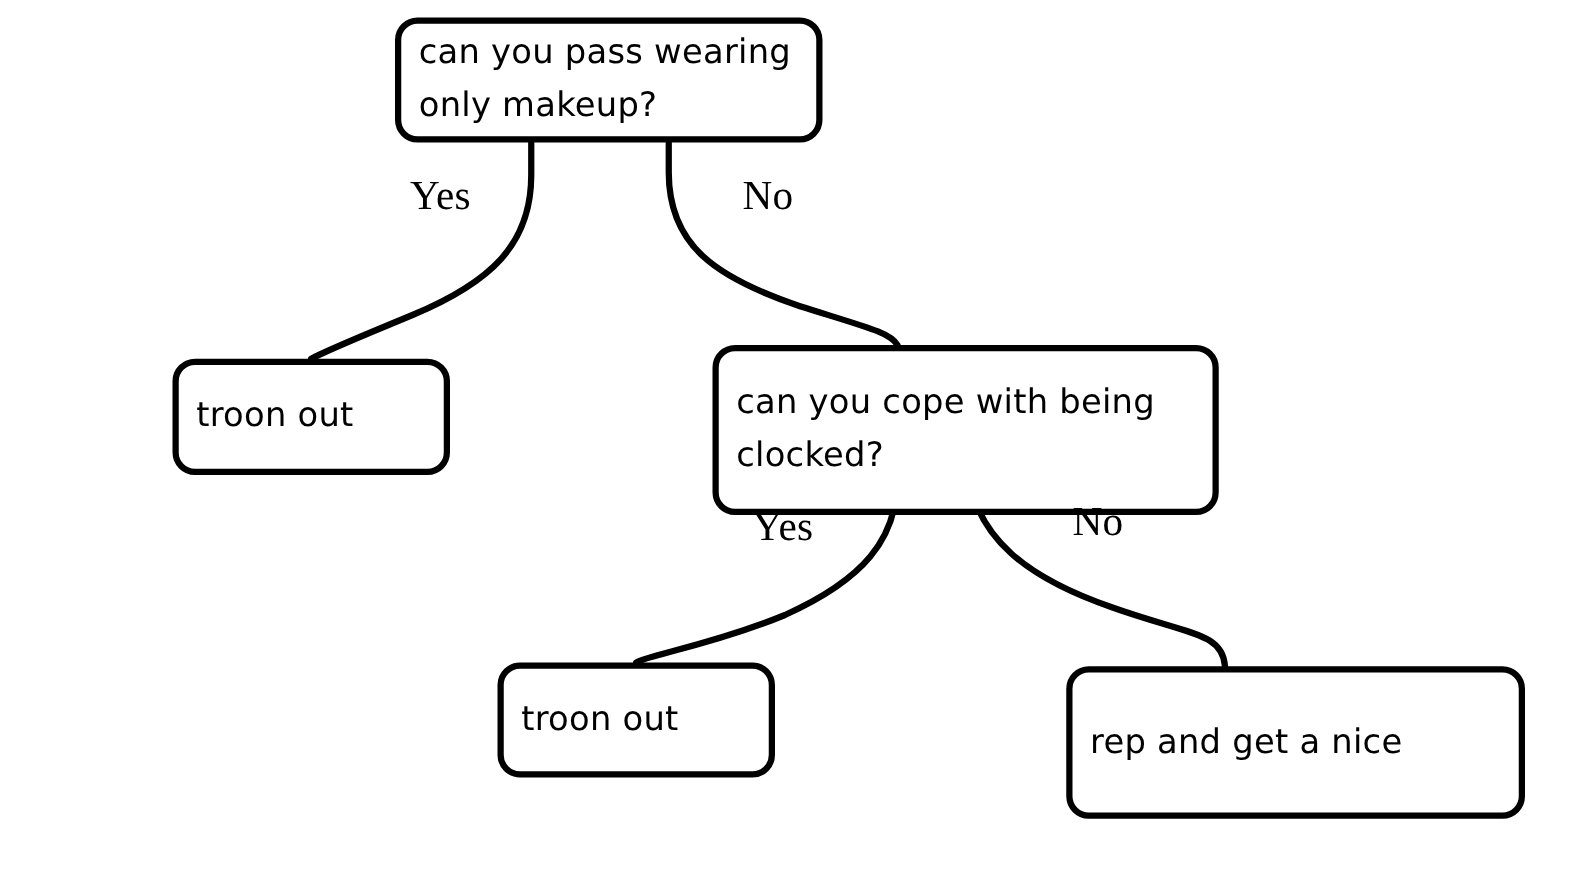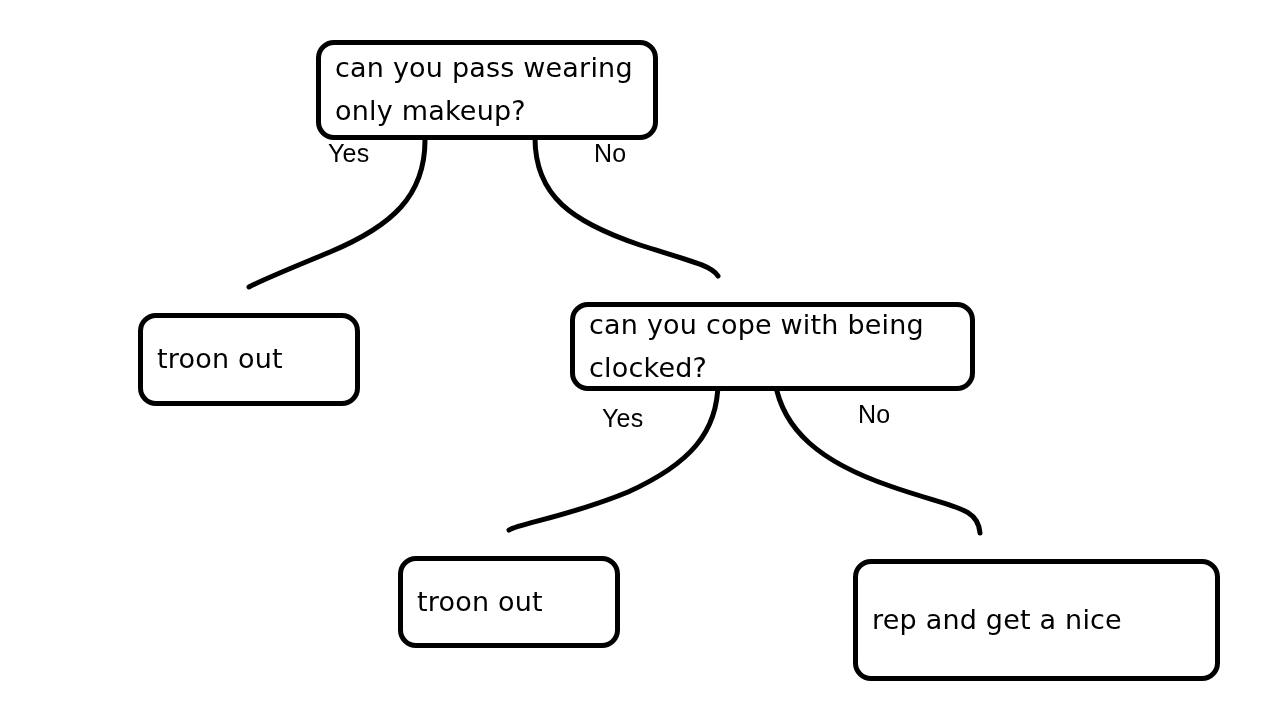--- a/index.html
+++ b/index.html
@@ -31,34 +31,33 @@
     box-sizing: border-box;
     background: #ffffff;
     border: 5px solid #000000;
     border-radius: 18px;
     display: flex;
     flex-direction: column;
     justify-content: center;
     align-items: flex-start;
     padding: 0 14px;
     z-index: 2;
-    margin-top: 26px;
   }
   .node-line {
     font-family: "DejaVu Sans", sans-serif;
     font-size: 27px;
     line-height: 1.58;
     color: #000000;
     letter-spacing: 0.2px;
     white-space: nowrap;
   }
   .edge-label {
     position: absolute;
-    font-family: Liberation Sans, sans-serif;
-    font-size: 25px;
+    font-family: Liberation Serif, serif;
+    font-size: 33px;
     color: #000000;
     letter-spacing: 0.2px;
     white-space: nowrap;
     z-index: 3;
   }
 </style>
 </head>
 <body>
 
 <div id="canvas" style="background: rgb(255, 255, 255);">
@@ -74,21 +73,21 @@
 
   <div class="node" style="left: 316px; top: 14px; width: 342px; height: 100px; border-color: rgb(0, 0, 0); background: rgb(255, 255, 255);">
     <div class="node-line">can you pass wearing</div>
     <div class="node-line">only makeup?</div>
   </div>
 
   <div class="node" style="left: 138px; top: 287px; width: 222px; height: 93px; border-color: rgb(0, 0, 0); background: rgb(255, 255, 255);">
     <div class="node-line">troon out</div>
   </div>
 
-  <div class="node" style="left: 570px; top: 276px; width: 405px; height: 89px; border-color: rgb(0, 0, 0); background: rgb(255, 255, 255); text-align: center;">
+  <div class="node" style="left: 570px; top: 276px; width: 405px; height: 136px; border-color: rgb(0, 0, 0); background: rgb(255, 255, 255); text-align: center;">
     <div class="node-line">can you cope with being</div>
     <div class="node-line">clocked?</div>
   </div>
 
   <div class="node" style="left: 398px; top: 530px; width: 222px; height: 92px; border-color: rgb(0, 0, 0); background: rgb(255, 255, 255);">
     <div class="node-line">troon out</div>
   </div>
 
   <div class="node" style="left: 853px; top: 533px; width: 367px; height: 122px; border-color: rgb(0, 0, 0); background: rgb(255, 255, 255); text-align: center;">
     <div class="node-line">rep and get a nice</div>

